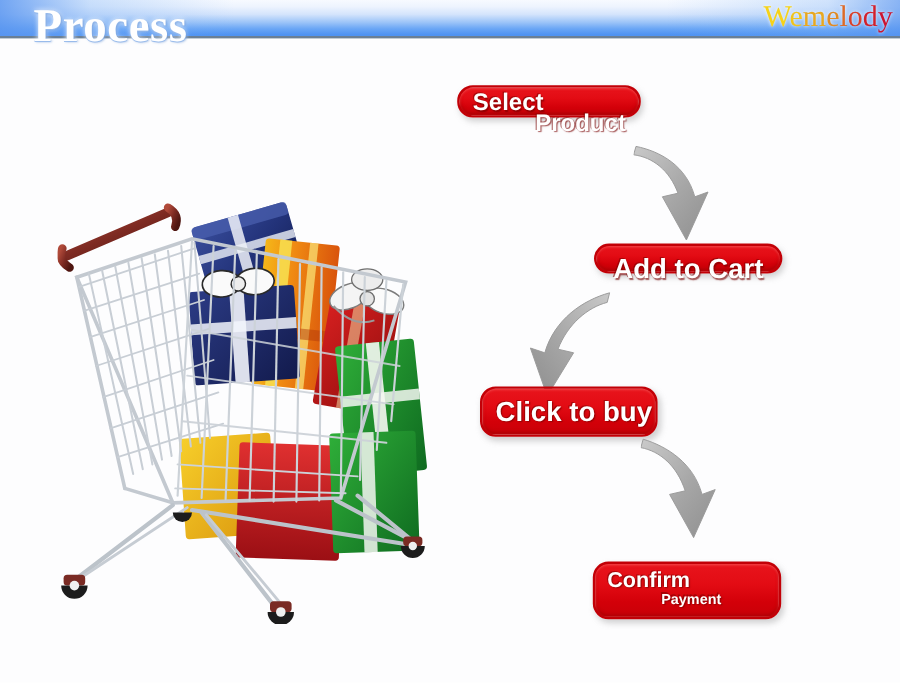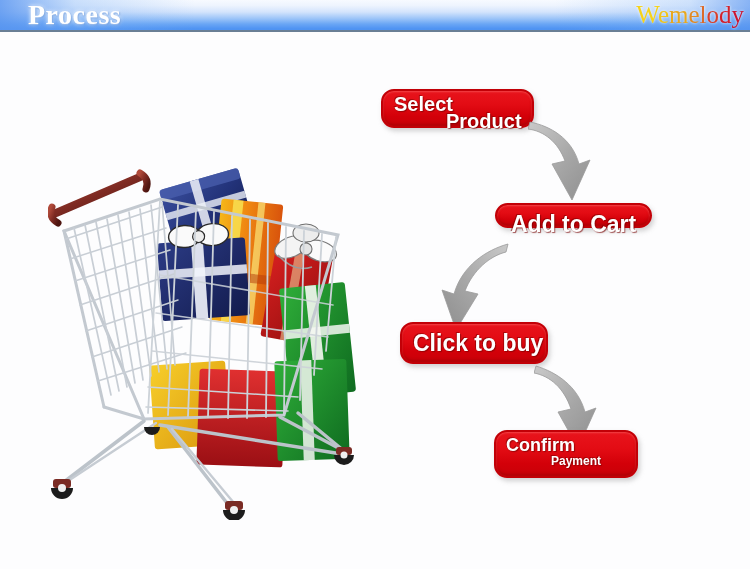--- a/index.html
+++ b/index.html
@@ -44,21 +44,21 @@
         #4f93f2 100%);
     border-bottom: 2px solid #6a7f95;
     box-sizing: border-box;
   }
   #header-title {
     position: absolute;
     left: 28px;
     top: -1px;
     font-family: "Liberation Serif", serif;
     font-weight: bold;
-    font-size: 28px;
+    font-size: 39px;
     letter-spacing: 0.5px;
     color: #ffffff;
     text-shadow:
       0 1px 0 rgba(150,185,235,0.9),
       1px 1px 2px rgba(90,140,210,0.65),
       0 0 4px rgba(255,255,255,0.9);
     white-space: nowrap;
   }
   #header-logo {
     position: absolute;
@@ -106,23 +106,23 @@
     font-weight: bold;
     white-space: nowrap;
     text-shadow:
       -1px -1px 0 rgba(120,0,0,0.55),
       1px 1px 1px rgba(120,0,0,0.65);
   }
 
   
   #btn-select-product {
     left: 381px;
-    top: 89px;
+    top: 71px;
     width: 153px;
-    height: 39px;
+    height: 27px;
   }
   #btn-select-product .line-1 {
     position: absolute;
     left: 11px;
     top: 2px;
     font-size: 20px;
   }
   #btn-select-product .line-2 {
     position: absolute;
     left: 63px;
@@ -154,22 +154,22 @@
   #btn-click-to-buy .line-1 {
     position: absolute;
     left: 11px;
     top: 6px;
     font-size: 23px;
   }
 
   
   #btn-confirm-payment {
     left: 494px;
-    top: 430px;
-    width: 144px;
+    top: 468px;
+    width: 157px;
     height: 48px;
   }
   #btn-confirm-payment .line-1 {
     position: absolute;
     left: 10px;
     top: 3px;
     font-size: 18px;
   }
   #btn-confirm-payment .line-2 {
     position: absolute;

